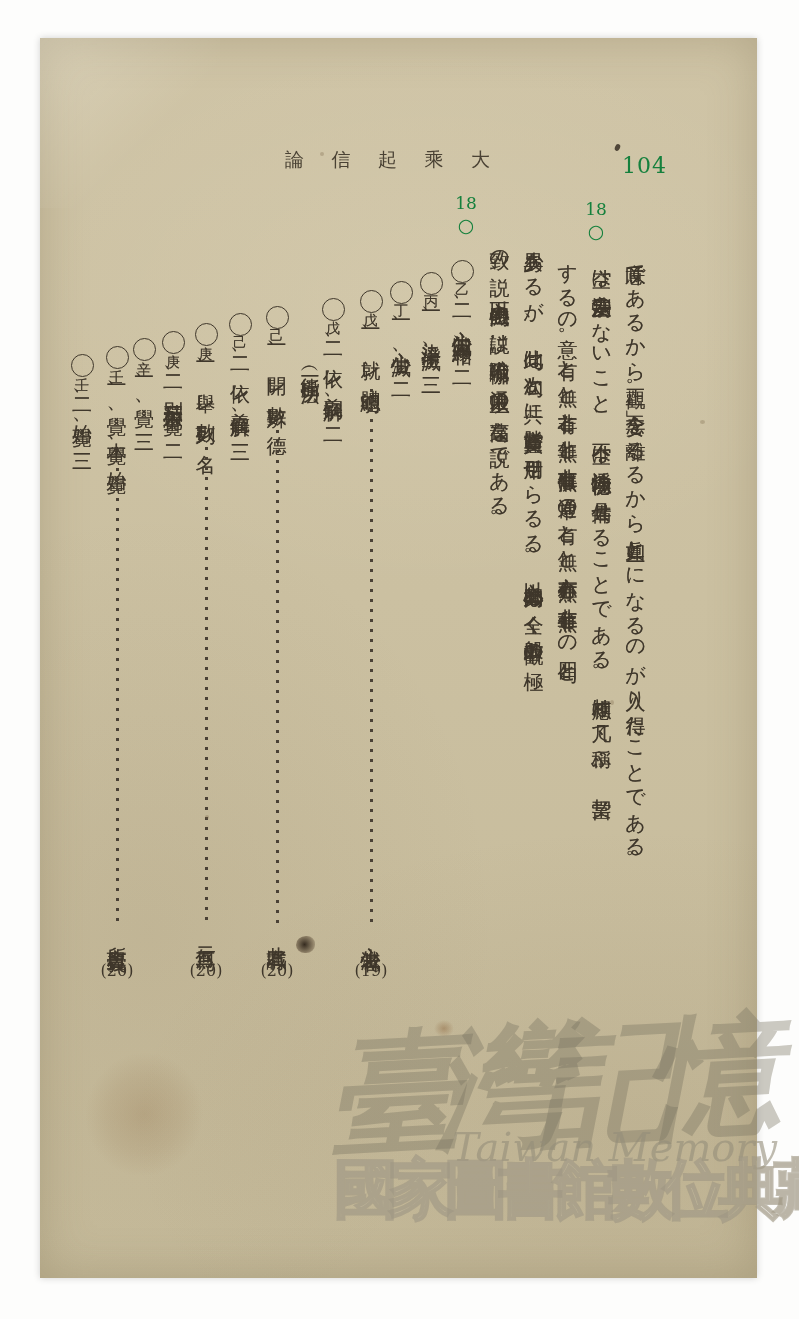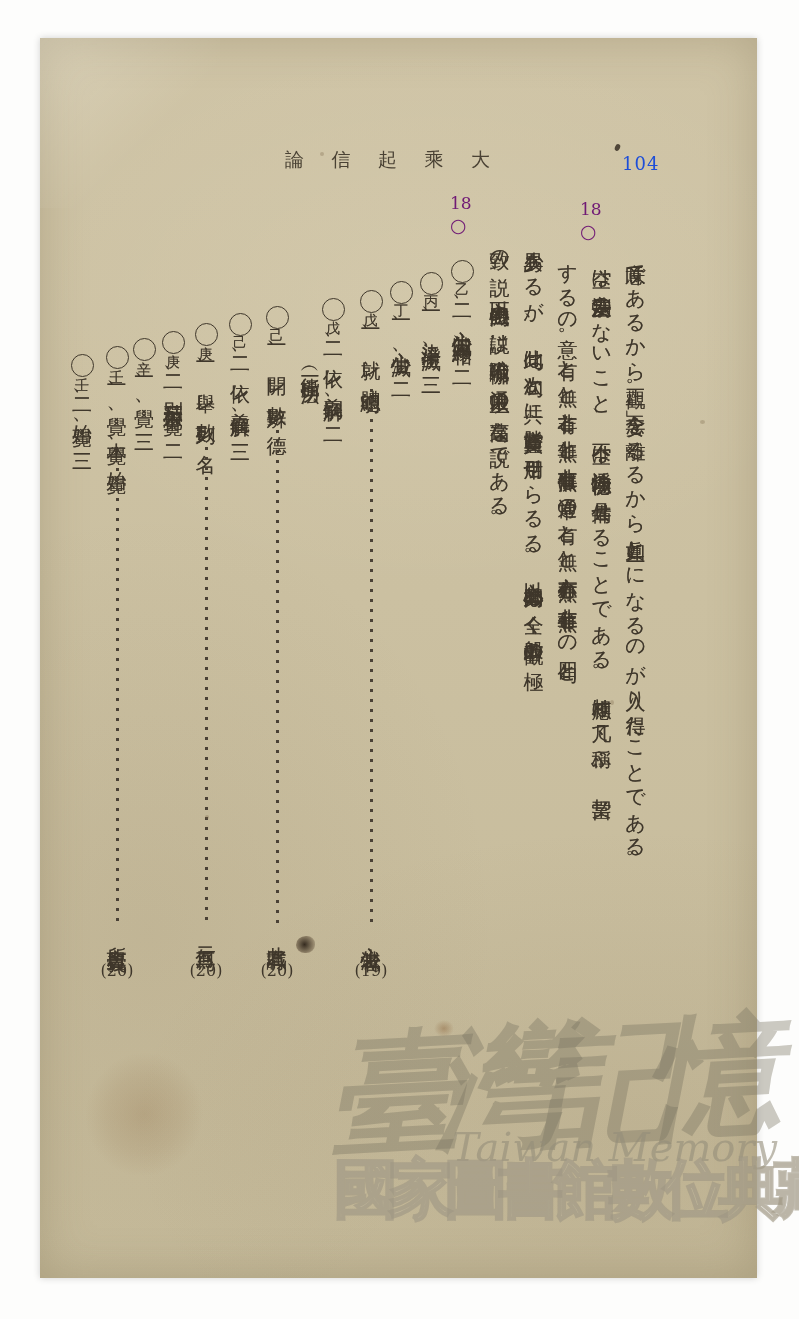--- a/index.html
+++ b/index.html
@@ -12,23 +12,23 @@
       radial-gradient(ellipse 700px 420px at 82% 88%, rgba(118,98,66,0.10), transparent 72%),
       linear-gradient(180deg,#cfc4a6 0%,#cbc0a1 45%,#c5ba9a 100%);
     box-shadow: inset 0 0 48px rgba(108,92,62,0.28), 0 0 7px rgba(0,0,0,0.18);}
   .corner-light{position:absolute;left:40px;top:38px;width:180px;height:170px;
     background:linear-gradient(135deg, rgba(255,255,250,0.20), transparent 60%);}
   .ink{color:#3f372b;}
   
   .title{position:absolute;left:285px;top:147px;width:205px;display:flex;
     flex-direction:row-reverse;justify-content:space-between;
     font-size:19px;color:#4a4234;letter-spacing:0;}
-  .pagenum{position:absolute;left:622px;top:153px;font-size:18px;letter-spacing:1px;color:#1d4ed8;}
+  .pagenum{position:absolute;left:622px;top:153px;font-size:22px;letter-spacing:1px;color:#15803d;}
   
-  .marker{position:absolute;width:32px;color:#701a75;line-height:1.1;}
+  .marker{position:absolute;width:32px;text-align:center;color:#15803d;line-height:1.1;}
   .marker .m-num{font-size:17px;display:block;}
   .marker .m-circle{font-size:19px;display:block;margin-top:2px;}
   
   .vcol{position:absolute;writing-mode:vertical-rl;text-orientation:mixed;
     font-size:20px;line-height:1;letter-spacing:1.5px;color:#3f372b;
     text-shadow:0 0 0.6px rgba(63,55,43,0.6);}
   .outline-entry{letter-spacing:3px;}
   .stem-circle{display:inline-flex;align-items:center;justify-content:center;
     width:21px;height:21px;border:1.4px solid #3f372b;border-radius:50%;
     font-size:14px;letter-spacing:0;margin-bottom:6px;}

